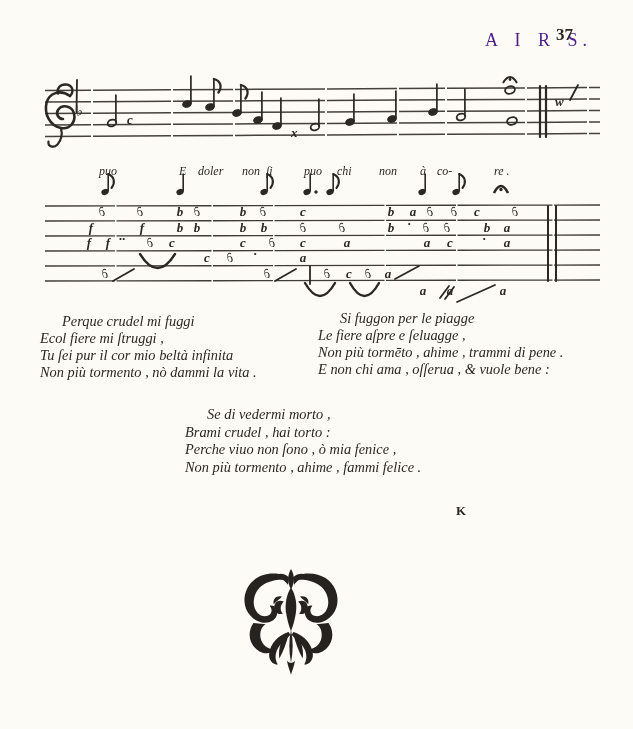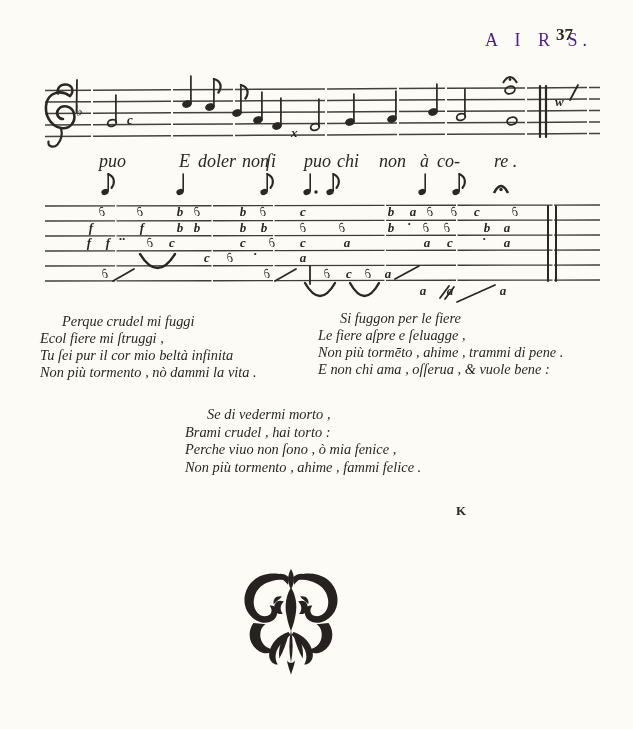--- a/index.html
+++ b/index.html
@@ -2,21 +2,21 @@
 <html><head>
 <meta charset="utf-8">
 <style>
   html,body{margin:0;padding:0;background:#ffffff;}
   .page{position:relative;width:633px;height:729px;background:#fcfbf6;overflow:hidden;
         font-family:"Liberation Serif",serif;color:#2b2722;}
   .hdr-title{position:absolute;top:30px;left:0;width:592px;text-align:right;
              font-size:18px;letter-spacing:5px;word-spacing:3px;color:#4c1d95;}
   .page-number{position:absolute;top:25px;left:556px;font-size:17px;font-weight:700;}
   #gfx{position:absolute;left:0;top:0;}
-  .lyric-word{position:absolute;font-style:italic;font-size:18px;white-space:nowrap;}
+  .lyric-word{position:absolute;font-style:italic;font-size:12px;white-space:nowrap;margin-top:13px;}
   .tab-letter{position:absolute;transform:translate(-50%,-55%);
               font-style:italic;font-weight:700;font-size:13px;white-space:nowrap;}
   .mirror{display:inline-block;transform:scaleX(-1);}
   .poem{position:absolute;font-style:italic;font-size:14.4px;line-height:17px;white-space:nowrap;}
   .poem-center{line-height:17.5px;}
   .poem .first{padding-left:22px;font-style:italic;}
   .catchword{position:absolute;left:456px;top:503px;font-size:13px;font-weight:700;}
   .ornament{position:absolute;left:230px;top:563px;}
 </style>
 </head>
@@ -182,21 +182,21 @@
       <span class="tab-letter" style="left: 503px; top: 292px;">a</span>
     </div>
 
   <div class="poem" style="left:40px;top:313px;" id="poem-left">
       <div class="first">Perque crudel mi fuggi</div>
       <div class="">Ecol fiere mi ſtruggi ,</div>
       <div class="">Tu ſei pur il cor mio beltà infinita</div>
       <div class="">Non più tormento , nò dammi la vita .</div>
     </div>
   <div class="poem" style="left:318px;top:310px;" id="poem-right">
-      <div class="first">Si fuggon per le fiere</div>
+      <div class="first">Si fuggon per le piagge</div>
       <div class="">Le fiere aſpre e ſeluagge ,</div>
       <div class="">Non più tormēto , ahime , trammi di pene .</div>
       <div class="">E non chi ama , oſſerua , &amp; vuole bene :</div>
     </div>
   <div class="poem poem-center" style="left:185px;top:406px;" id="poem-center">
       <div class="first">Se di vedermi morto ,</div>
       <div class="">Brami crudel , hai torto :</div>
       <div class="">Perche viuo non ſono , ò mia fenice ,</div>
       <div class="">Non più tormento , ahime , fammi felice .</div>
     </div>

